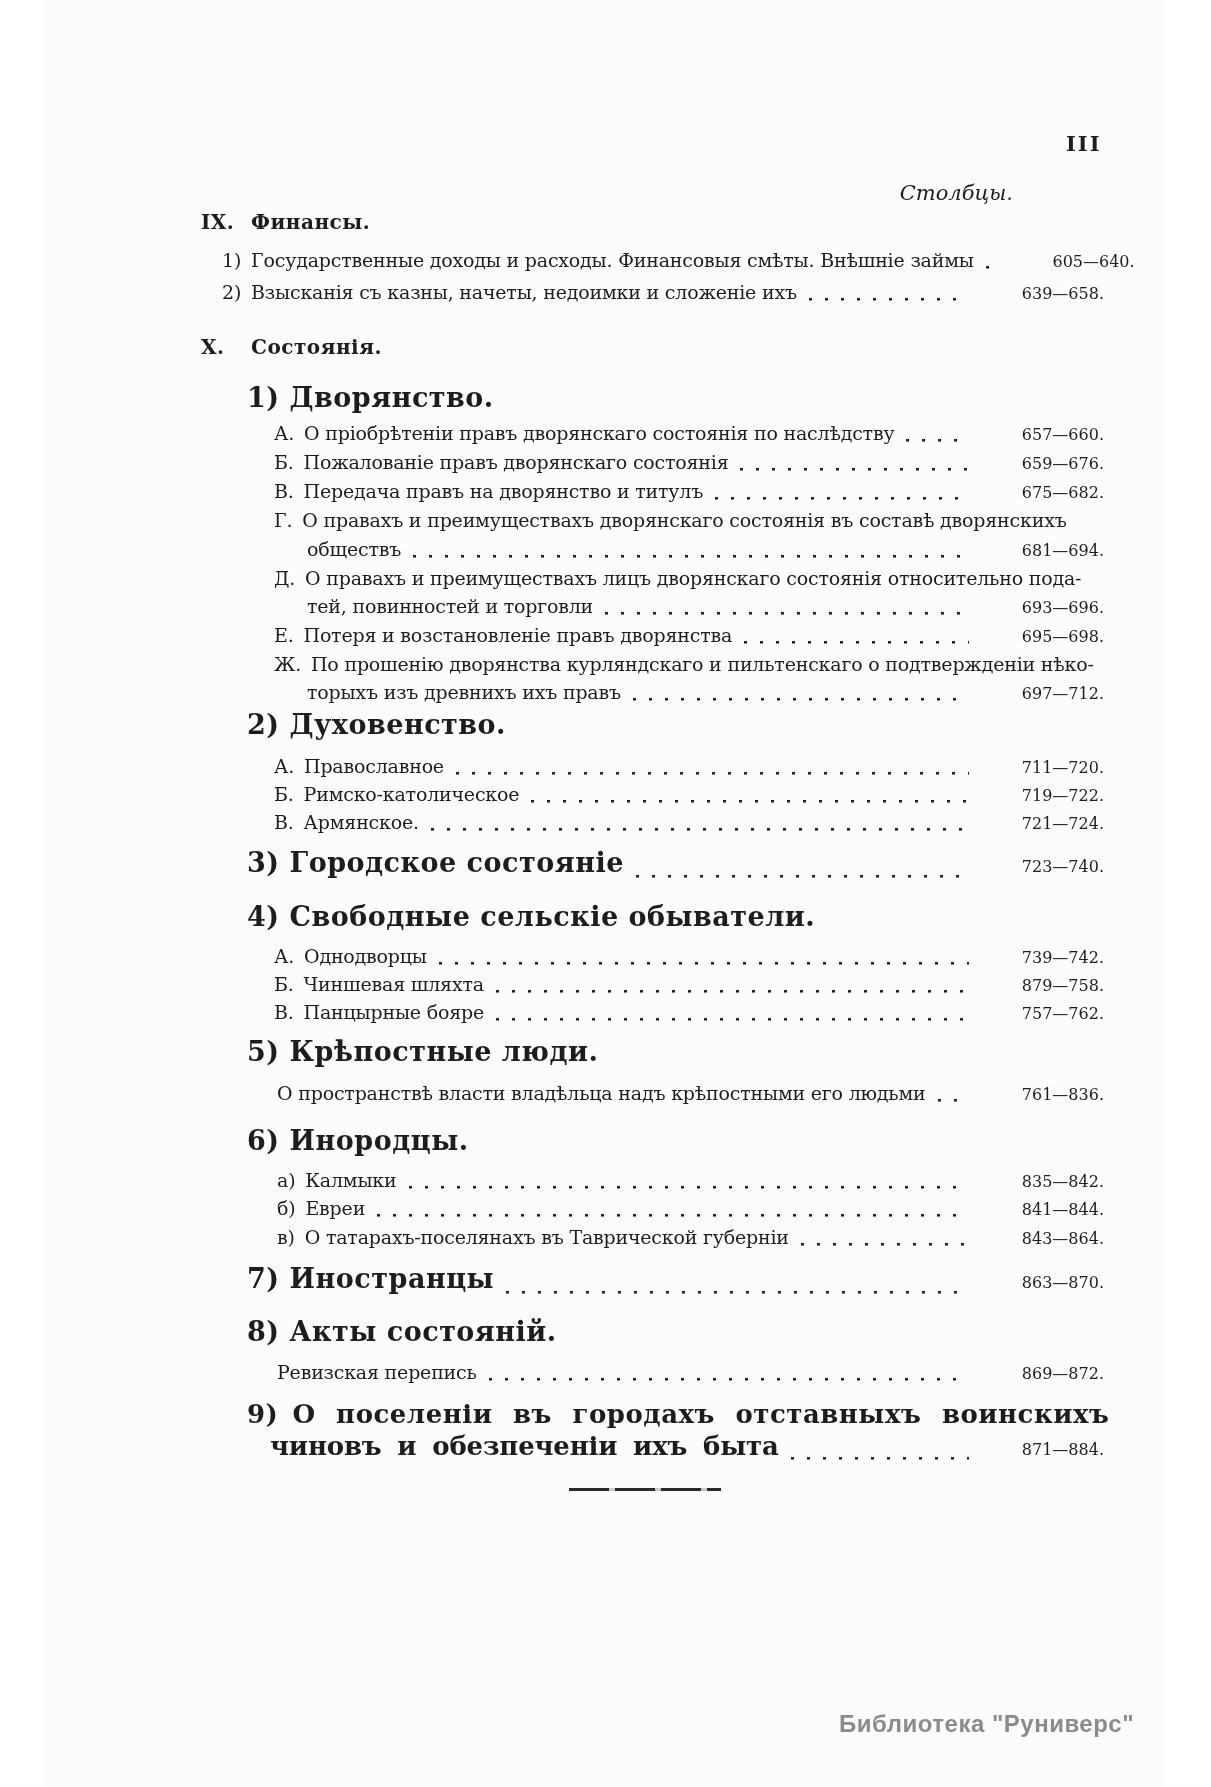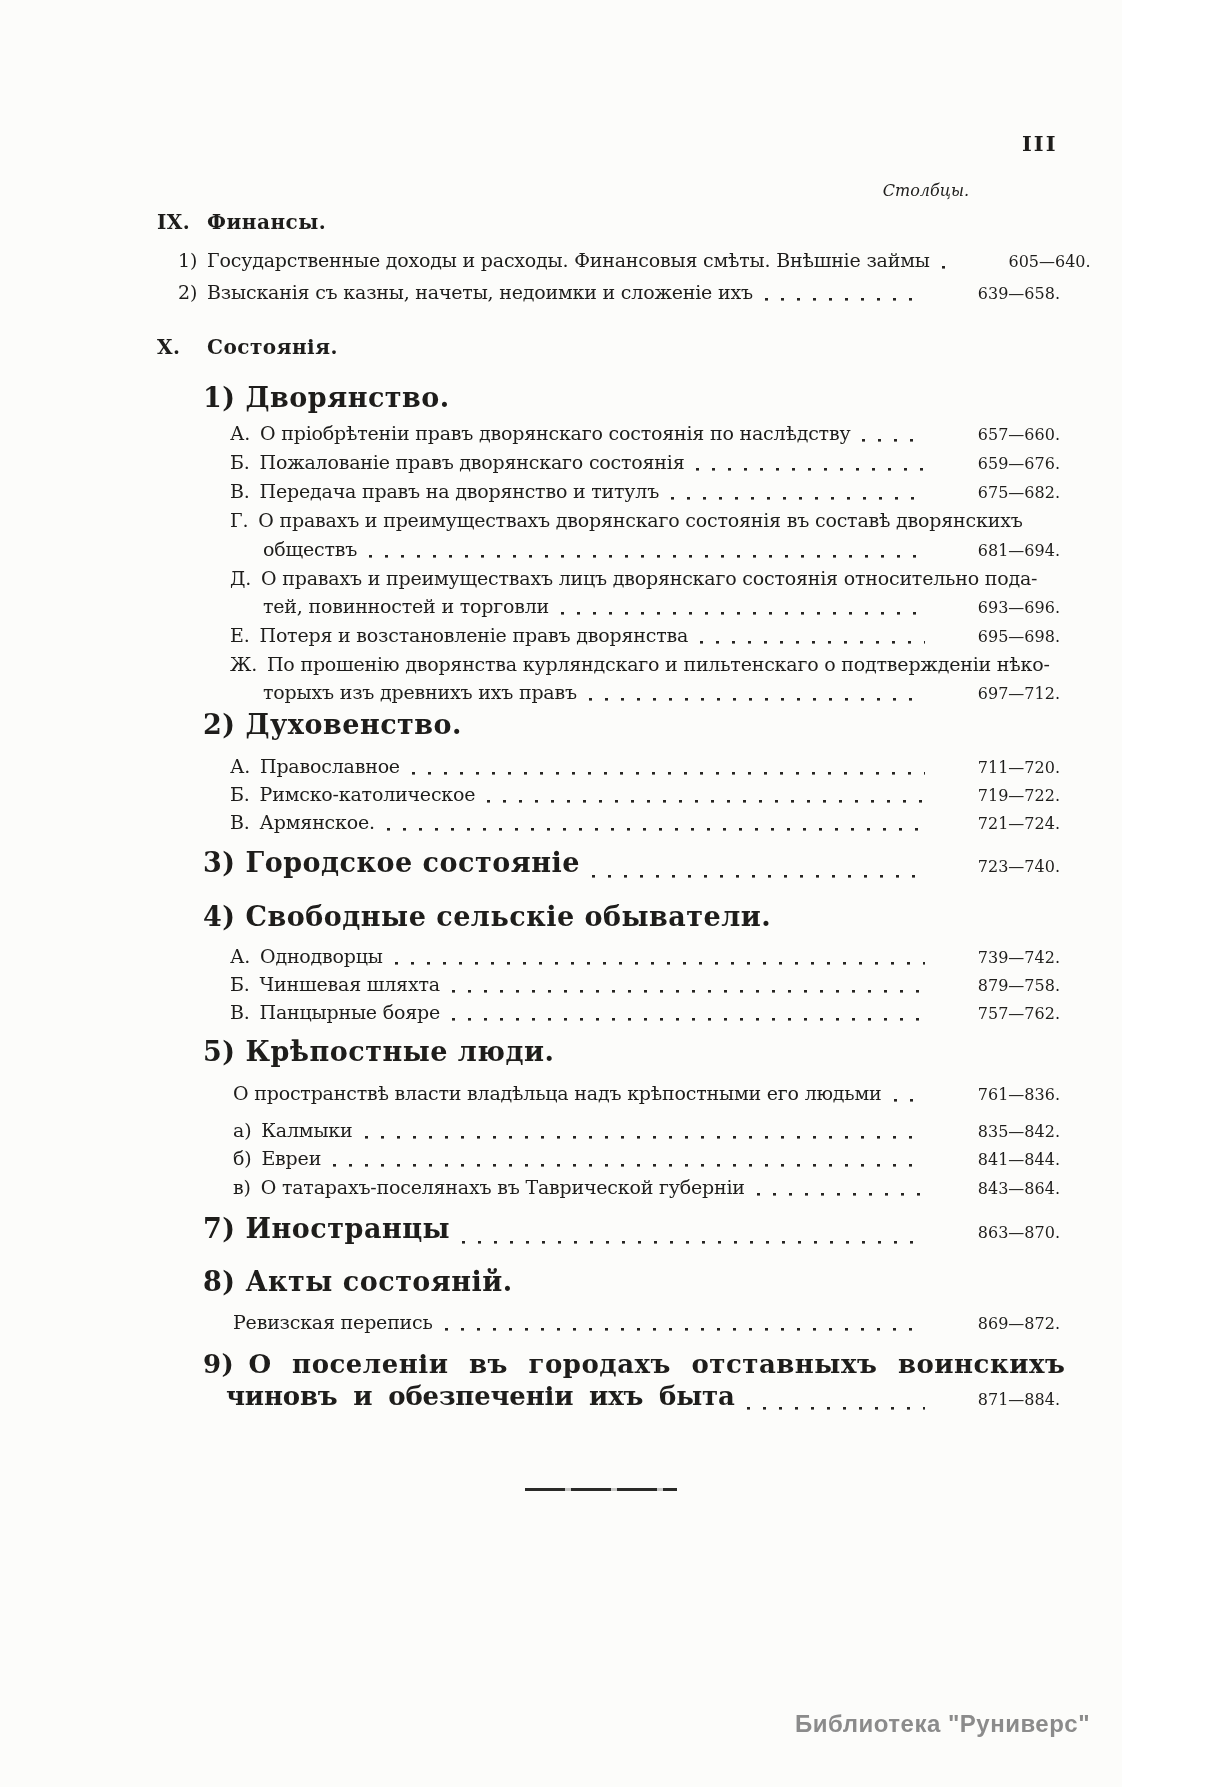--- a/index.html
+++ b/index.html
@@ -1,27 +1,27 @@
 <!DOCTYPE html>
 <html><head>
 <meta charset="utf-8">
 <style>
   html,body { margin:0; padding:0; background:#ffffff; }
   .page {
     position:relative; width:1122px; height:1787px;
     background:#fcfcfa; overflow:hidden;
-    font-family:"DejaVu Serif", serif; color:#1e1d1b;
+    font-family:"DejaVu Serif", serif; color:#1e1d1b;margin-left:44px;
   }
   .folio {
     position:absolute; top:131px; left:1022px;
     font-size:21px; font-weight:bold; letter-spacing:2px;
   }
   .stolbtsy {
     position:absolute; top:181px; right:153px;
-    font-style:italic; font-size:16px;
+    font-style:italic; font-size:21px;
   }
   .toc { position:absolute; left:0; top:205px; width:1060px; }
   .row { display:flex; align-items:baseline; line-height:27px;
          font-size:19px; letter-spacing:-0.2px; white-space:nowrap; }
   .sechead { padding-left:157px; font-size:20px; font-weight:bold;
              line-height:34px; letter-spacing:0.5px; }
   .sechead .num { display:inline-block; min-width:50px; }
   .subhead { padding-left:203px; font-size:27px; font-weight:bold;
              line-height:34px; letter-spacing:0.5px; }
   .subhead .num { margin-right:10px; }
@@ -189,20 +189,23 @@
 
     <div class="subhead" style="margin-top:8px">
       <span class="num">5)</span><span>Крѣпостные люди.</span>
     </div>
     <div class="row lplain" style="margin-top:11px">
       <span>О пространствѣ власти владѣльца надъ крѣпостными его людьми</span>
       <span class="leader"></span>
       <span class="cols">761—836.</span>
     </div>
 
+    <div class="subhead" style="margin-top:16px">
+      <span class="num">6)</span><span>Инородцы.</span>
+    </div>
     <div class="row lplain" style="margin-top:9px">
       <span class="label">а)</span>
       <span>Калмыки</span>
       <span class="leader"></span>
       <span class="cols">835—842.</span>
     </div>
     <div class="row lplain">
       <span class="label">б)</span>
       <span>Евреи</span>
       <span class="leader"></span>

